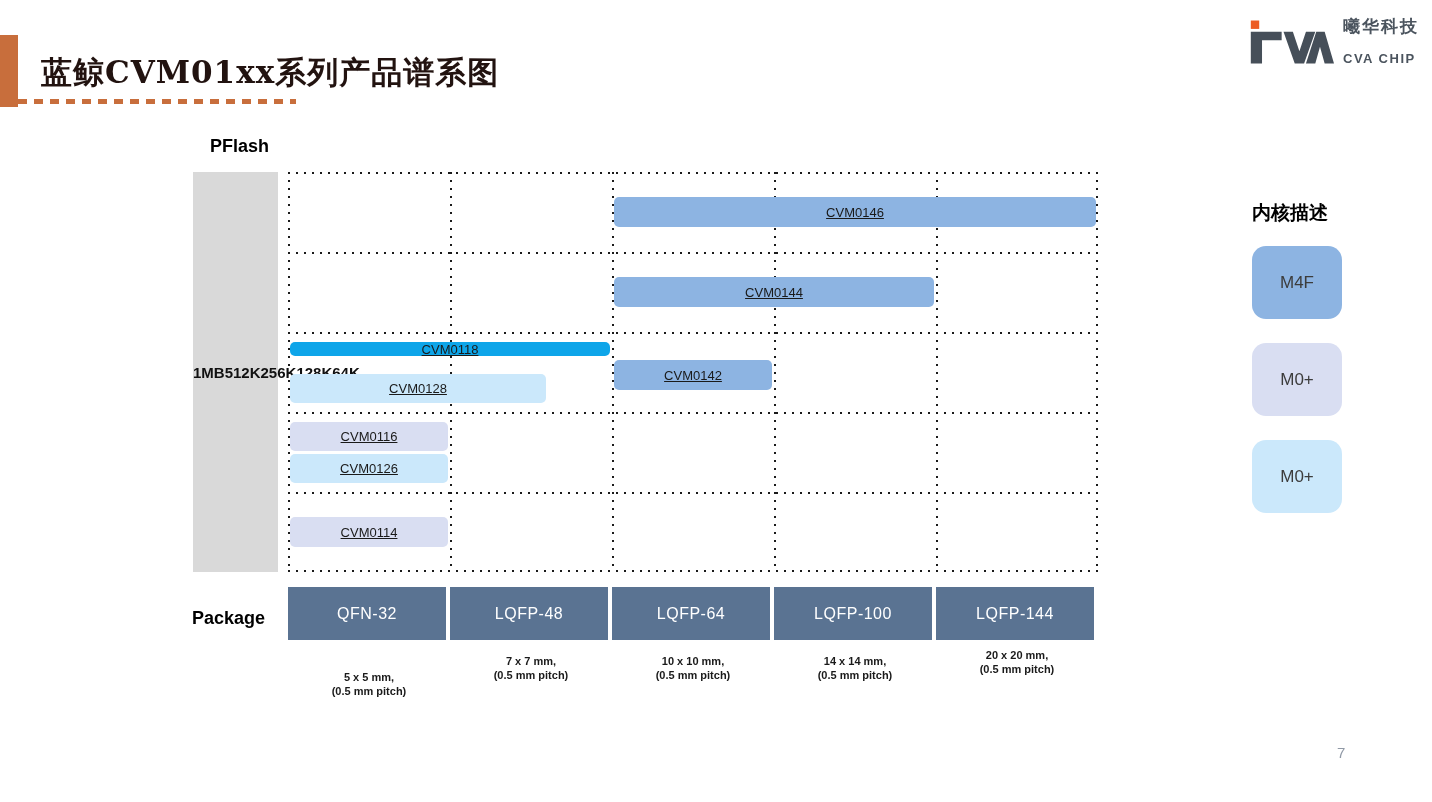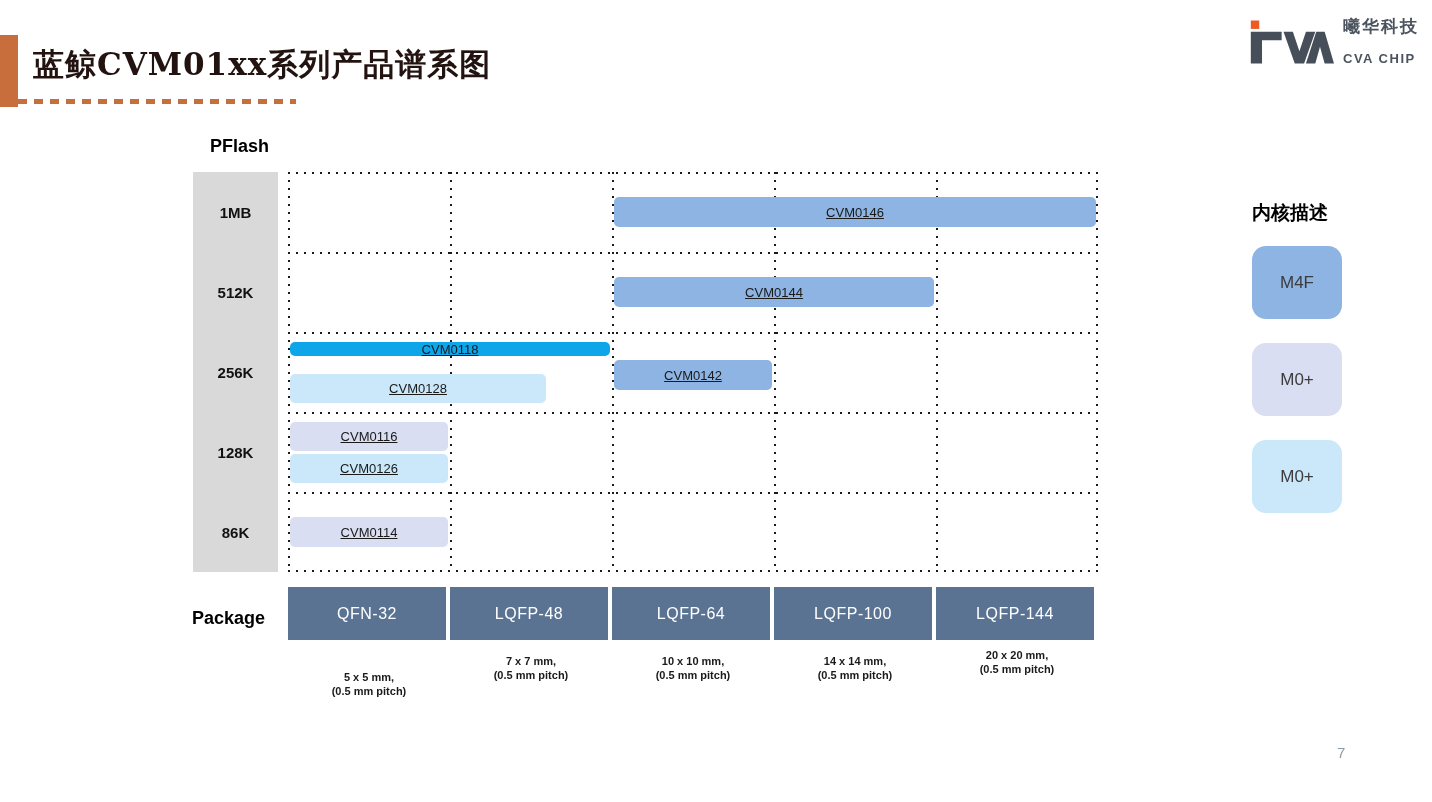--- a/index.html
+++ b/index.html
@@ -3,39 +3,39 @@
 <meta charset="utf-8">
 <style>
   html,body{margin:0;padding:0;background:#ffffff;}
   .slide{
     position:relative;width:1432px;height:802px;background:#ffffff;overflow:hidden;
     font-family:"Liberation Sans","DejaVu Sans",sans-serif;color:#1a1a1a;
   }
   
   .accent-bar{position:absolute;left:0;top:35px;width:18px;height:72px;background:#C86E3C;}
   .page-title{
-    position:absolute;left:33px;top:44px;margin:0;
+    position:absolute;left:33px;top:44px;margin:8px;
     font-family:"DejaVu Serif","Liberation Serif",serif;
     font-size:31px;font-weight:700;letter-spacing:1px;color:#221310;white-space:nowrap;
   }
   .title-underline{
     position:absolute;left:18px;top:99px;width:278px;height:5px;
     background:repeating-linear-gradient(to right,#C86E3C 0 9px,transparent 9px 16px);
   }
   
   .logo{position:absolute;left:1248px;top:18px;display:flex;align-items:center;gap:9px;}
   .logo-text{display:flex;flex-direction:column;line-height:1.1;color:#4b545e;gap:15px;}
   .logo-cn{font-size:17px;font-weight:700;letter-spacing:2px;white-space:nowrap;}
   .logo-en{font-size:13px;font-weight:700;letter-spacing:1.5px;white-space:nowrap;}
   
   .pflash-label{position:absolute;left:197px;top:136px;font-size:18px;font-weight:700;color:#000;margin-left:13px;}
   .package-label{position:absolute;left:192px;top:608px;font-size:18px;font-weight:700;color:#000;}
   
   .yaxis-col{position:absolute;left:193px;top:172px;width:85px;height:400px;background:#D9D9D9;
-    display:flex;flex-direction:column;}
+    display:flex;}
   .yrow{flex:1;display:flex;align-items:center;justify-content:center;
     font-size:15px;font-weight:700;color:#111;}
   
   .grid-area{position:absolute;left:288px;top:172px;width:810px;height:400px;}
   .gridline-h{position:absolute;left:0;width:810px;height:2px;
     background:repeating-linear-gradient(to right,#1a1a1a 0 2px,transparent 2px 8px);}
   .gridline-v{position:absolute;top:0;height:400px;width:2px;
     background:repeating-linear-gradient(to bottom,#1a1a1a 0 2px,transparent 2px 8px);}
   .product-bar{position:absolute;border-radius:5px;display:flex;align-items:center;justify-content:center;
     font-size:13px;color:#1a1a1a;white-space:nowrap;text-decoration:underline;}
@@ -75,21 +75,21 @@
       <div class="logo-en">CVA CHIP</div>
     </div>
   </div>
 
   <div class="pflash-label">PFlash</div>
   <div class="yaxis-col" id="yaxis">
       <div class="yrow">1MB</div>
       <div class="yrow">512K</div>
       <div class="yrow">256K</div>
       <div class="yrow">128K</div>
-      <div class="yrow">86K</div>
+      <div class="yrow">64K</div>
     </div>
 
   <div class="grid-area" id="grid">
       <div class="gridline-v" style="left: 0px;"></div>
       <div class="gridline-h" style="top: 0px;"></div>
       <div class="gridline-v" style="left: 162px;"></div>
       <div class="gridline-h" style="top: 80px;"></div>
       <div class="gridline-v" style="left: 324px;"></div>
       <div class="gridline-h" style="top: 160px;"></div>
       <div class="gridline-v" style="left: 486px;"></div>

